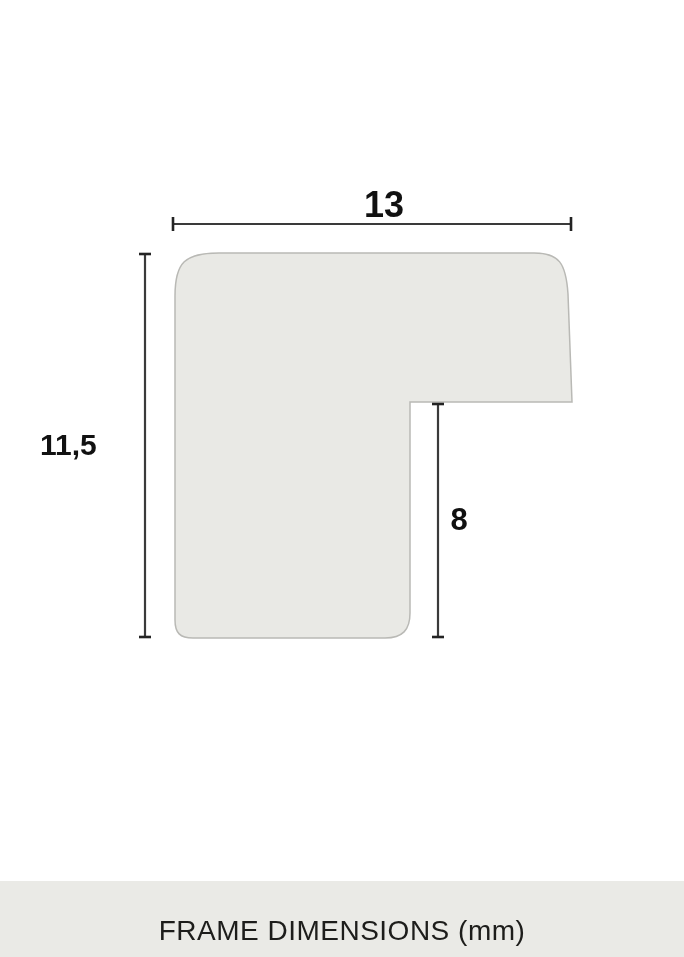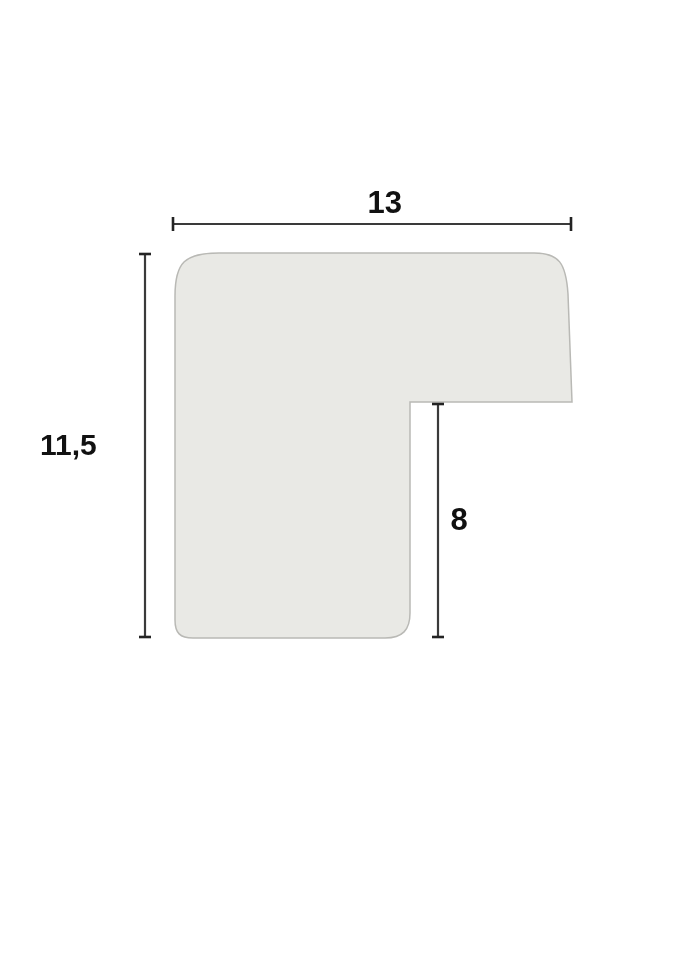--- a/index.html
+++ b/index.html
@@ -29,21 +29,21 @@
   }
   .dim-line{stroke:var(--dimension-line);stroke-width:2.2;}
   .tick{stroke:var(--tick);stroke-width:2.6;}
   .dim-label{
     position:absolute;
     color:var(--label-text);
     font-weight:bold;
     line-height:1;
     white-space:nowrap;
   }
-  .dim-label.width{left:342px;top:187px;width:60px;height:31px;font-size:31px;text-align:right;}
+  .dim-label.width{left:354px;top:187px;width:60px;height:31px;font-size:36px;text-align:center;}
   .dim-label.height{left:40px;top:430px;width:98px;height:30px;font-size:30px;text-align:left;}
   .dim-label.rabbet{left:446px;top:504px;width:26px;height:31px;font-size:31px;text-align:center;}
   .footer{
     position:absolute;left:0;top:881px;
     width:684px;height:76px;
     background:var(--footer-bg);
     display:flex;justify-content:center;align-items:flex-start;
     box-sizing:border-box;
     padding-top:35px;
   }
@@ -92,14 +92,17 @@
         <line class="tick" x1="432" y1="404" x2="444" y2="404"></line>
         <line class="tick" x1="432" y1="637" x2="444" y2="637"></line>
       </g>
     </svg>
 
     <div class="dim-label width">13</div>
     <div class="dim-label height">11,5</div>
     <div class="dim-label rabbet">8</div>
   </div>
 
+  <div class="footer">
+    <span class="footer-caption">FRAME DIMENSIONS (mm)</span>
+  </div>
 
 </div>
 
 </body></html>

